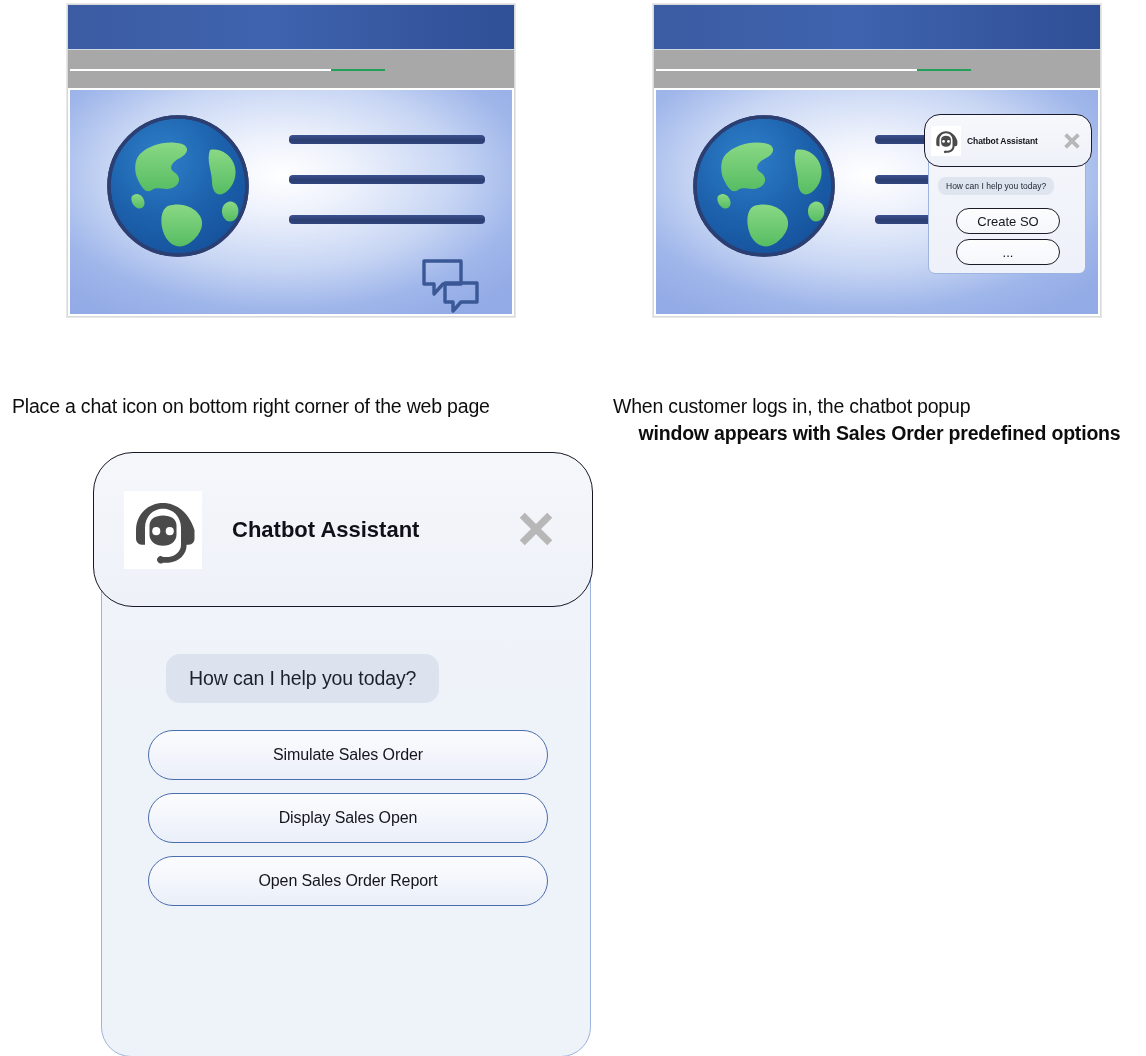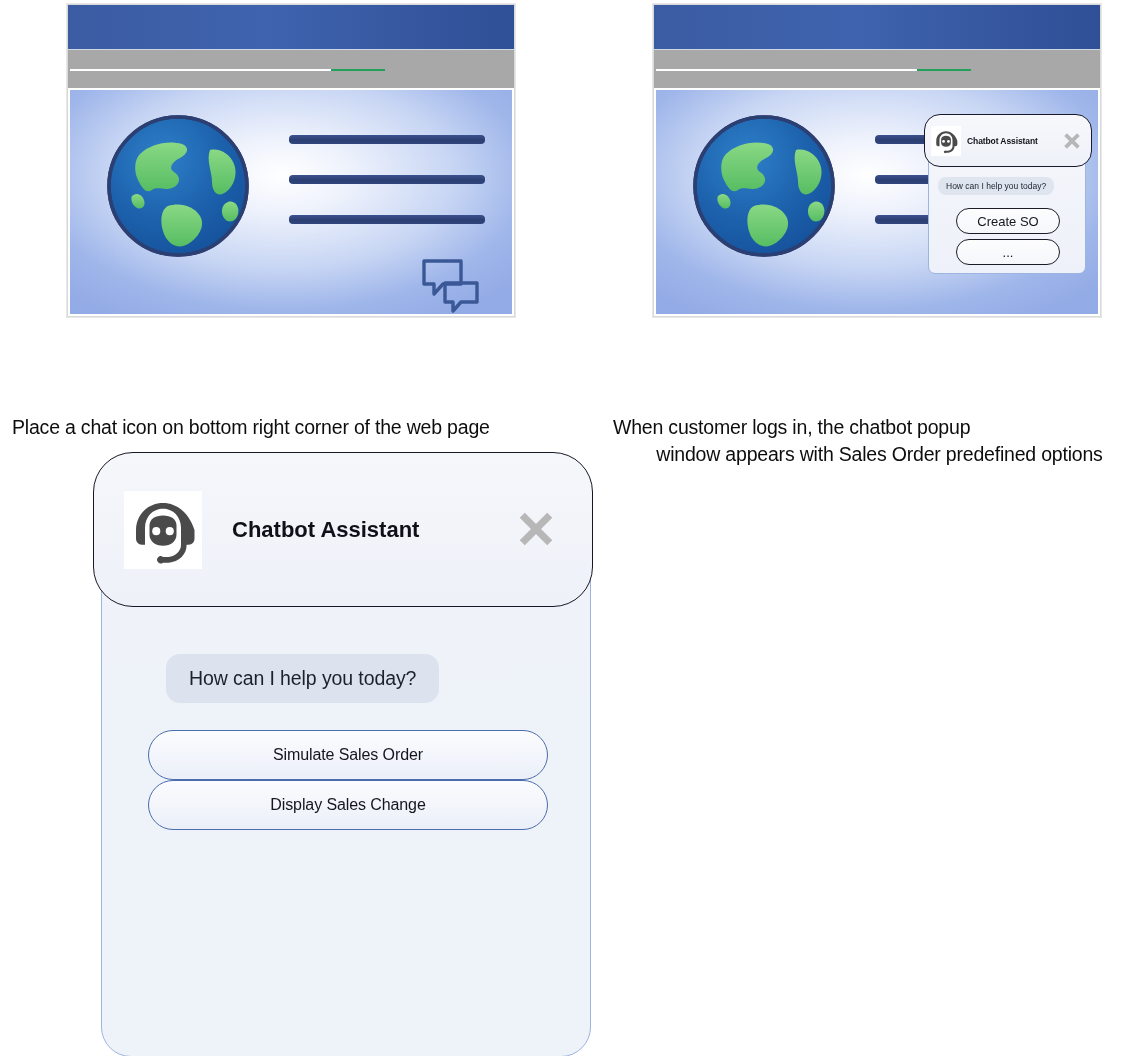--- a/index.html
+++ b/index.html
@@ -63,21 +63,20 @@
   .chat-bubbles-icon { position: absolute; }
 
   
   .caption {
     position: absolute;
     font-family: "Liberation Sans", sans-serif;
     font-size: 19.5px;
     color: #0d0d0d;
     line-height: 1.45;
     letter-spacing: -0.2px;
-    margin-top: 21px;
   }
 
   
   .mini-popup {
     position: absolute;
     width: 168px;
     height: 160px;
   }
   .mini-popup .mini-body {
     position: absolute;
@@ -197,20 +196,21 @@
     letter-spacing: -0.1px;
   }
   .panel-options {
     position: absolute;
     left: 55px;
     top: 278px;
     width: 400px;
   }
   .option-btn {
     height: 50px;
+    margin-bottom: 13px;
     background: linear-gradient(to bottom, #fbfcfe 0%, #f2f5fb 55%, #eaeff8 100%);
     border: 1.4px solid #4b6cad;
     border-radius: 25px;
     display: flex;
     align-items: center;
     justify-content: center;
     font-size: 16px;
     color: #14161d;
     letter-spacing: -0.1px;
   }
@@ -321,21 +321,21 @@
       <div class="mini-bubble">How can I help you today?</div>
       <div class="mini-btn" style="top:94px;">Create SO</div>
       <div class="mini-btn" style="top:125px;">...</div>
     </div>
   </div>
 </div>
 
 <div class="caption" style="left:12px; top:392px; width:580px;">Place a chat icon on bottom right corner of the web page</div>
 
 <div class="caption" style="left:613px; top:392px; width:533px; text-align:left;">When customer logs in, the chatbot popup</div>
-<div class="caption" style="left:613px; top:419px; width:533px; text-align:center;">window appears with Sales Order predefined options</div>
+<div class="caption" style="left:613px; top:419px; width:533px; text-align:center;font-weight:bold;">window appears with Sales Order predefined options</div>
 
 <div class="chat-panel" style="left:93px; top:452px; width:500px; height:605px;">
 
   <div class="panel-body"></div>
 
   <div class="panel-header">
     <span class="panel-avatar">
       <svg width="72" height="72" viewBox="0 0 64 64">
         <path d="M32 8 C18 8 8 19 8 32 v8 a5 5 0 0 0 5 5 h3 V30 C16 20 23 13 32 13
                  s16 7 16 17 v15 c0 6-5 10-11 11 h-5 a3.2 3.2 0 1 0 0 5 h5 c9-1 16-7 16-16 h2
@@ -350,15 +350,16 @@
       <svg width="44" height="44" viewBox="0 0 24 24">
         <path d="M4.5 4.5 L19.5 19.5 M19.5 4.5 L4.5 19.5" stroke="#b7b7b7" stroke-width="3.9" stroke-linecap="butt"></path>
       </svg>
     </span>
   </div>
 
   <div class="panel-bubble">How can I help you today?</div>
 
   <div class="panel-options">
     <div class="option-btn">Simulate Sales Order</div>
-    <div class="option-btn">Display Sales Change</div>
+    <div class="option-btn">Display Sales Open</div>
+    <div class="option-btn">Open Sales Order Report</div>
   </div>
 </div>
 
 </body></html>

